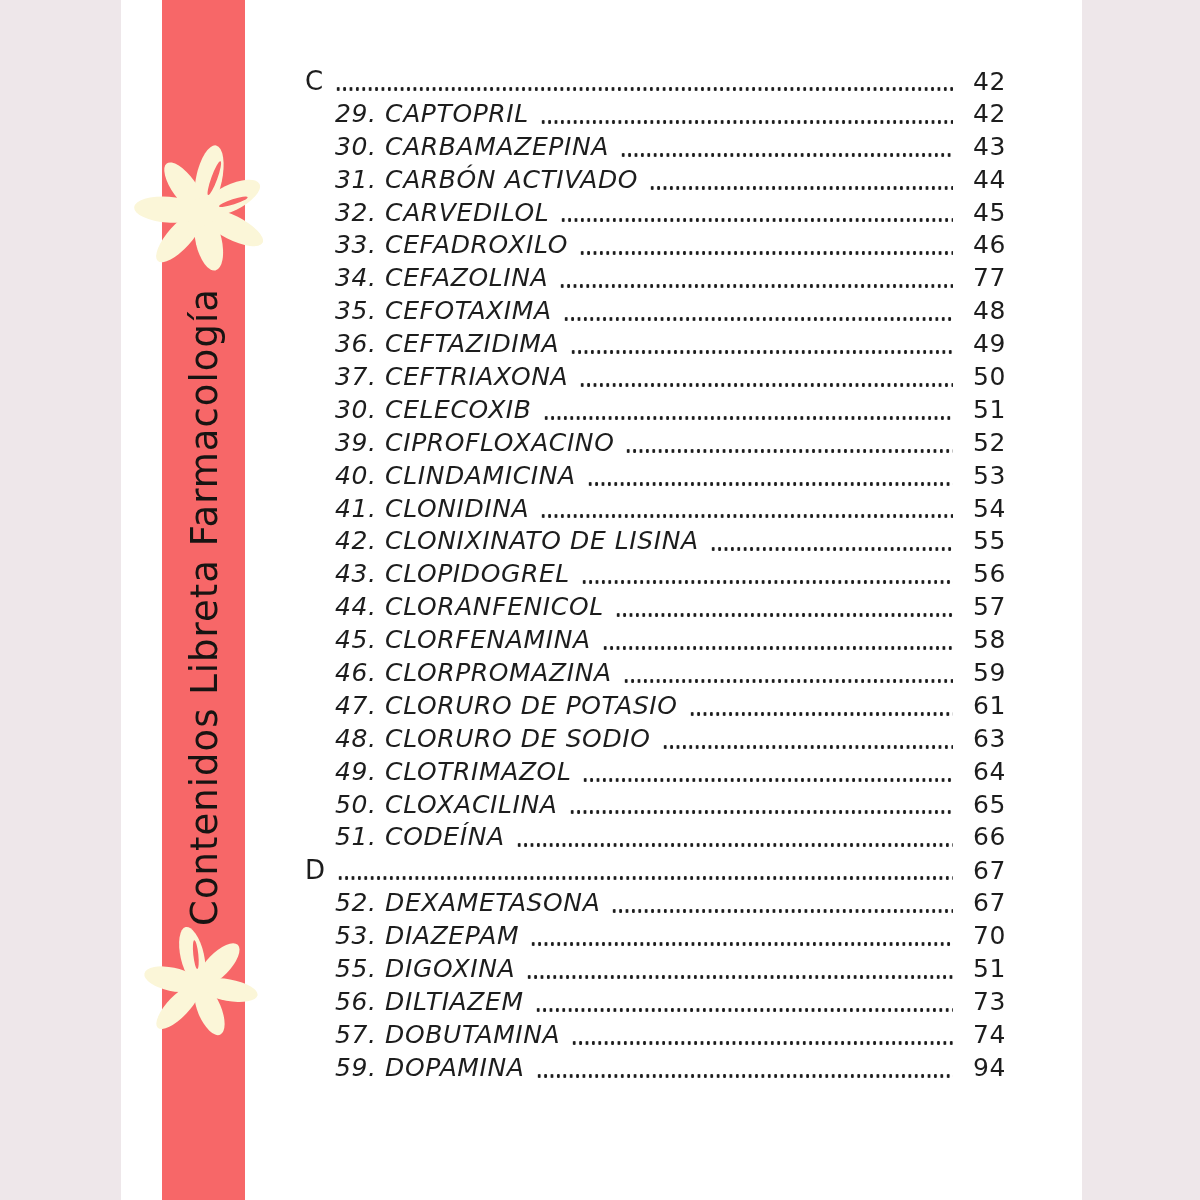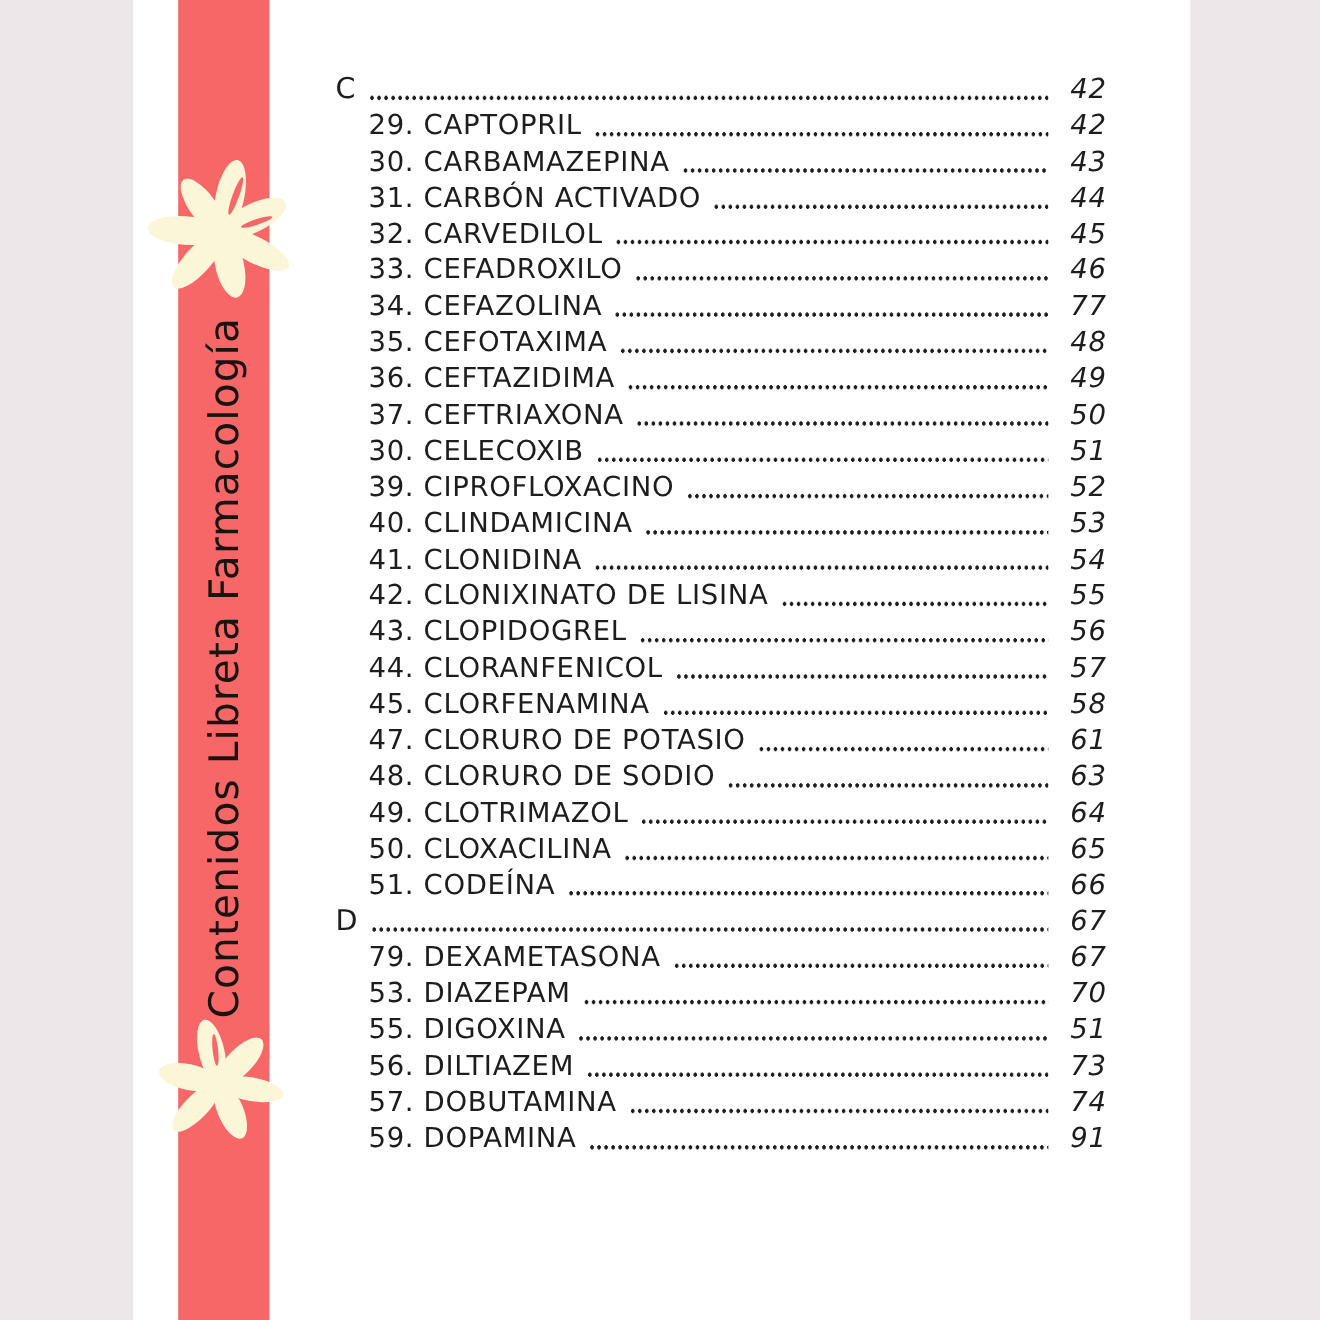--- a/index.html
+++ b/index.html
@@ -76,39 +76,39 @@
     font-size: 25px;
     color: #1d1d1d;
     letter-spacing: 0.6px;
     white-space: nowrap;
   }
   .toc-row .label {
     flex: 0 0 auto;
   }
   .toc-row.entry .label {
     padding-left: 30px;
+    font-style: italic;
   }
   .toc-row.section .label {
     font-size: 26px;
   }
   .toc-row .dots {
     flex: 1 1 auto;
     align-self: flex-end;
     height: 4px;
     margin: 0 9px 8px 11px;
     background-image: radial-gradient(circle, #1d1d1d 1.7px, transparent 1.9px);
     background-size: 6.4px 4px;
     background-repeat: repeat-x;
     background-position: left center;
   }
   .toc-row .pg {
     flex: 0 0 auto;
     min-width: 44px;
     text-align: right;
-    font-style: italic;
   }
 </style>
 </head>
 <body>
 
 <div class="canvas">
   <div class="paper">
 
     <div class="stripe">
 
@@ -250,20 +250,25 @@
     <span class="dots"></span>
     <span class="pg">57</span>
   </div>
 
   <div class="toc-row entry">
     <span class="label">45. CLORFENAMINA</span>
     <span class="dots"></span>
     <span class="pg">58</span>
   </div>
 
+  <div class="toc-row entry">
+    <span class="label">46. CLORPROMAZINA</span>
+    <span class="dots"></span>
+    <span class="pg">59</span>
+  </div>
 
   <div class="toc-row entry">
     <span class="label">47. CLORURO DE POTASIO</span>
     <span class="dots"></span>
     <span class="pg">61</span>
   </div>
 
   <div class="toc-row entry">
     <span class="label">48. CLORURO DE SODIO</span>
     <span class="dots"></span>
@@ -288,21 +293,21 @@
     <span class="pg">66</span>
   </div>
 
   <div class="toc-row section">
     <span class="label">D</span>
     <span class="dots"></span>
     <span class="pg">67</span>
   </div>
 
   <div class="toc-row entry">
-    <span class="label">79. DEXAMETASONA</span>
+    <span class="label">52. DEXAMETASONA</span>
     <span class="dots"></span>
     <span class="pg">67</span>
   </div>
 
   <div class="toc-row entry">
     <span class="label">53. DIAZEPAM</span>
     <span class="dots"></span>
     <span class="pg">70</span>
   </div>
 
@@ -322,18 +327,18 @@
   <div class="toc-row entry">
     <span class="label">57. DOBUTAMINA</span>
     <span class="dots"></span>
     <span class="pg">74</span>
   </div>
 
 
   <div class="toc-row entry">
     <span class="label">59. DOPAMINA</span>
     <span class="dots"></span>
-    <span class="pg">91</span>
+    <span class="pg">94</span>
   </div>
 </div>
 
   </div>
 </div>
 
 </body></html>

